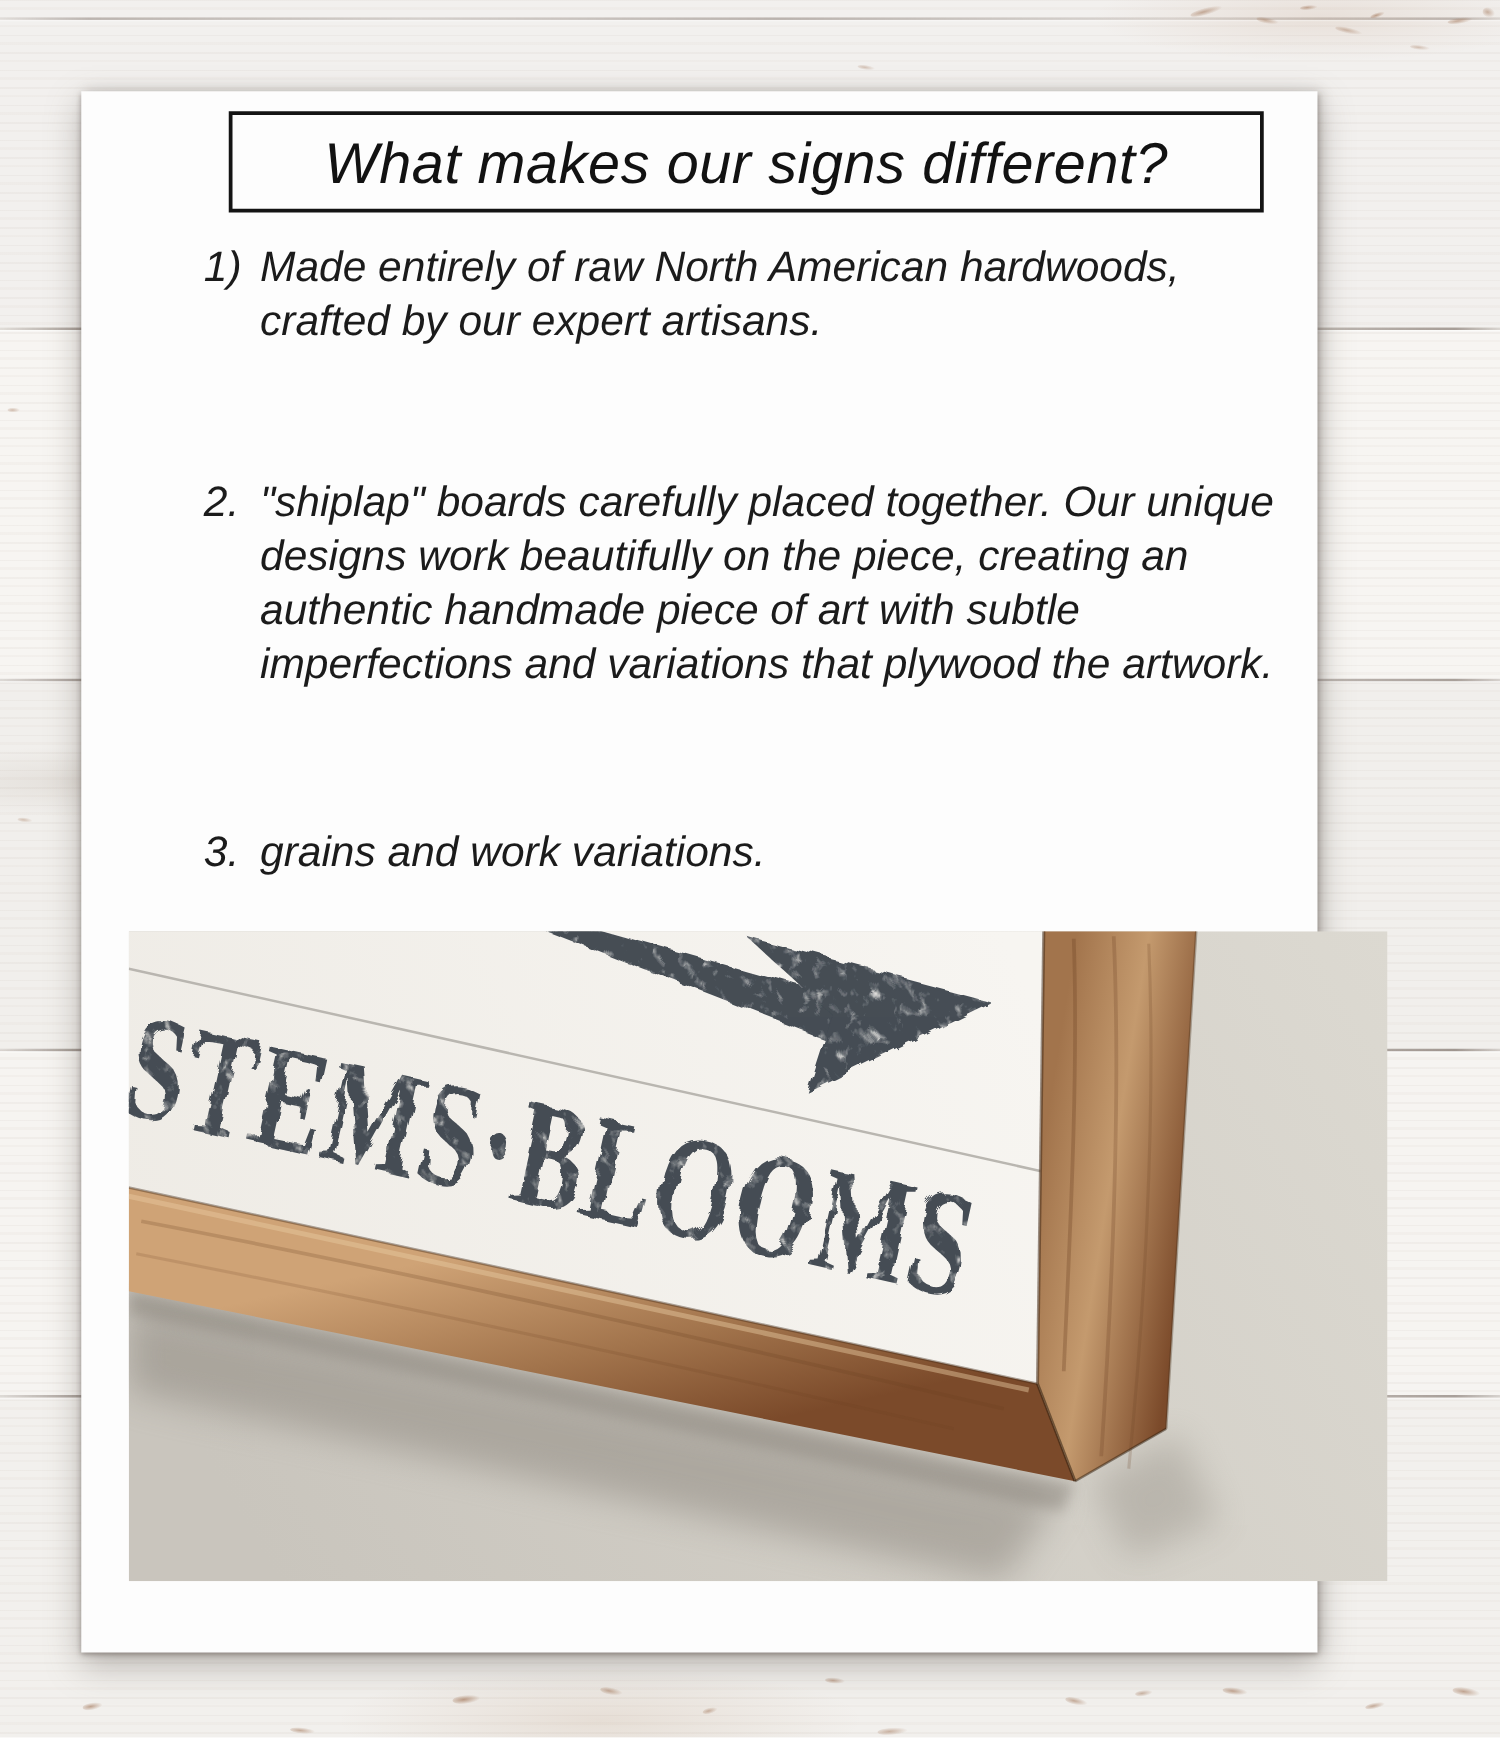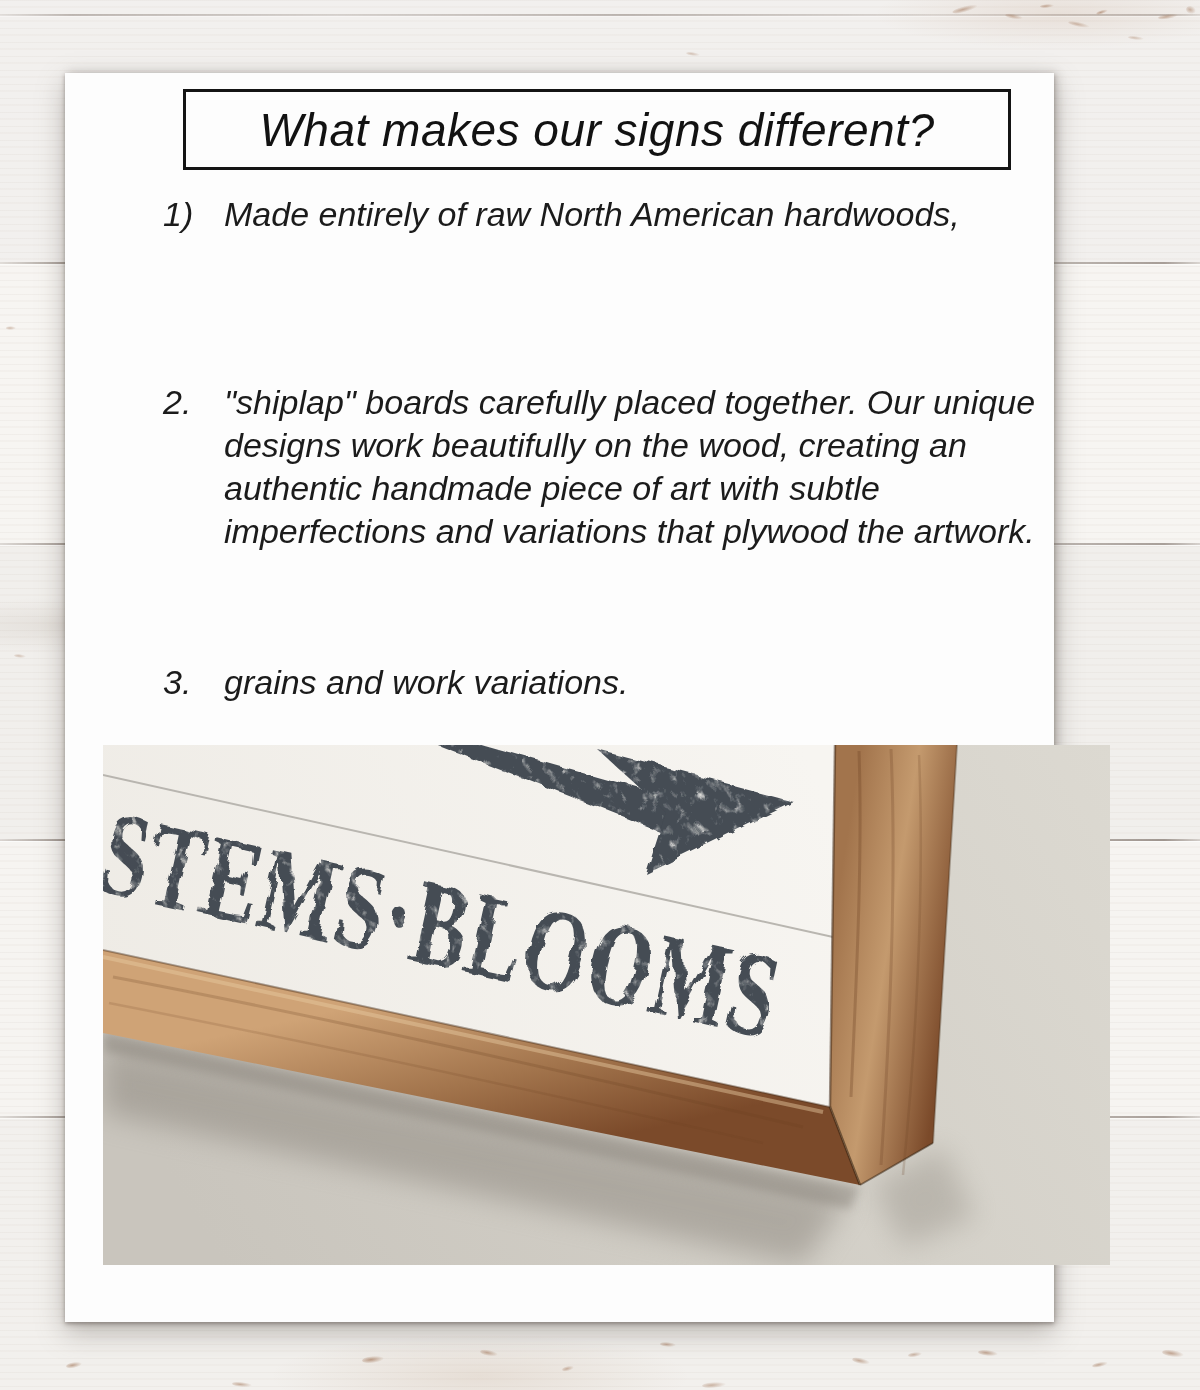--- a/index.html
+++ b/index.html
@@ -39,21 +39,21 @@
     display:flex;align-items:center;justify-content:center;
     background:#fdfdfd;
   }
   .title{
     font-style:italic;font-size:46px;color:#121212;letter-spacing:.5px;white-space:nowrap;
   }
   .list-item{
     position:absolute;left:143px;right:36px;
     font-style:italic;font-size:34px;color:#1b1b1b;
   }
-  .list-line{height:43px;line-height:43px;white-space:nowrap;margin-left:16px;}
+  .list-line{height:43px;line-height:43px;white-space:nowrap;}
   .marker{
     position:absolute;left:-45px;top:0;height:43px;line-height:43px;
   }
   .photo{position:absolute;left:38px;top:672px;width:1007px;height:520px;display:block;}
   .sign-text{
     font-family:"Liberation Serif","DejaVu Serif",serif;
     font-weight:bold;letter-spacing:4px;
   }
 </style>
 </head>
@@ -91,26 +91,27 @@
     <div class="speck" style="left: 1162px; top: 1350px; width: 22px; height: 7px; opacity: 0.55; transform: rotate(8deg);"></div>
     <div class="card">
 
     <div class="title-box">
       <span class="title">What makes our signs different?</span>
     </div>
 
     <div class="list-item" style="top:120px">
       <span class="marker">1)</span>
       <div class="list-line">Made entirely of raw North American hardwoods,</div>
+      <div class="list-line">crafted by our expert artisans.</div>
     </div>
 
     <div class="list-item" style="top:308px">
       <span class="marker">2.</span>
       <div class="list-line">"shiplap" boards carefully placed together. Our unique</div>
-      <div class="list-line">designs work beautifully on the wood, creating an</div>
+      <div class="list-line">designs work beautifully on the piece, creating an</div>
       <div class="list-line">authentic handmade piece of art with subtle</div>
       <div class="list-line">imperfections and variations that plywood the artwork.</div>
     </div>
 
     <div class="list-item" style="top:588px">
       <span class="marker">3.</span>
       <div class="list-line">grains and work variations.</div>
     </div>
 
     <svg class="photo" viewBox="0 0 1007 520" xmlns="http://www.w3.org/2000/svg">

